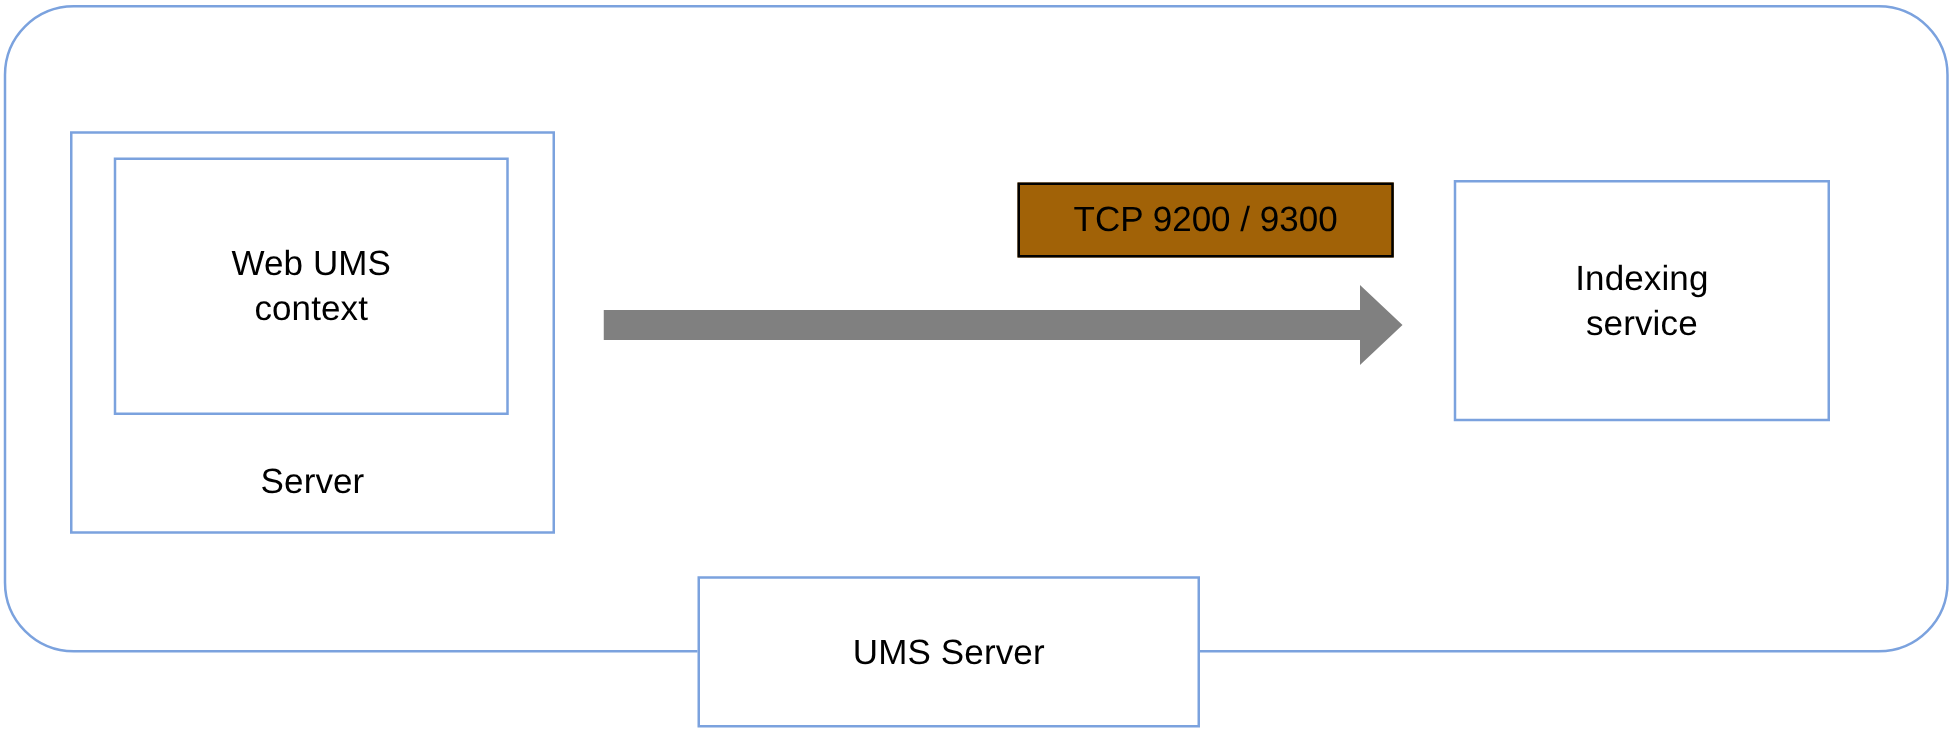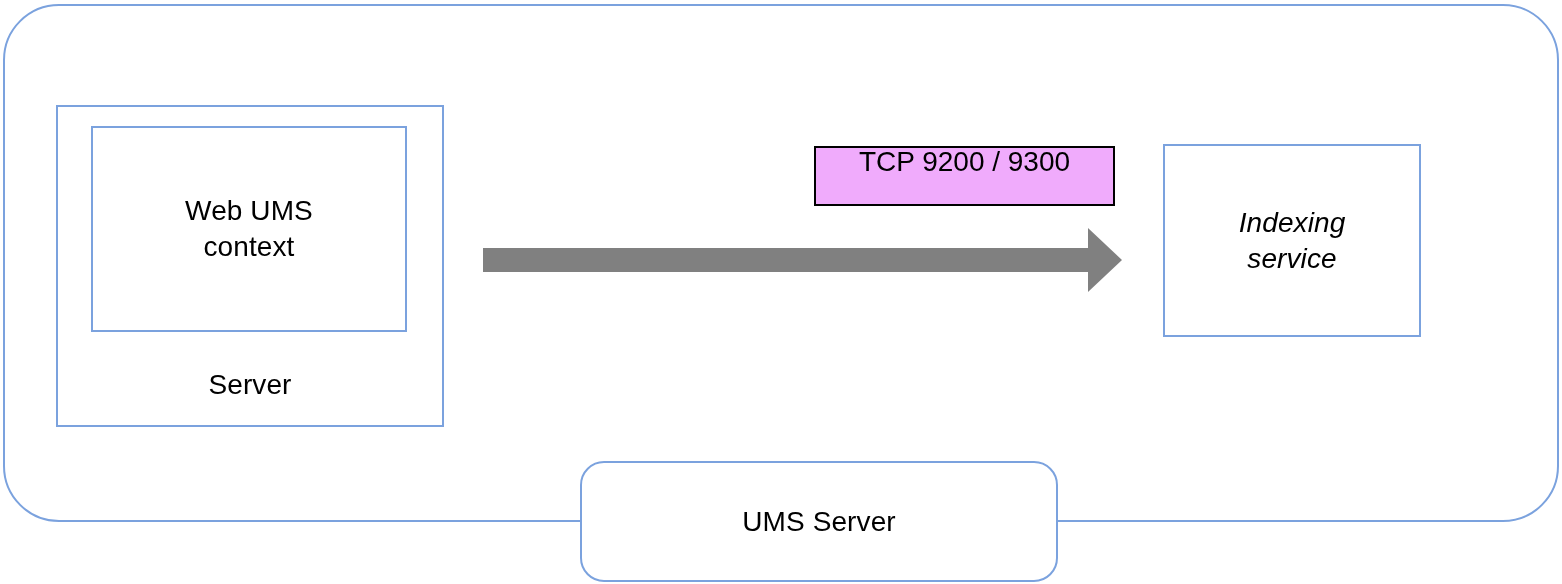--- a/index.html
+++ b/index.html
@@ -69,47 +69,45 @@
     left: 91px;
     top: 126px;
     width: 316px;
     height: 206px;
   }
 
   
   .indexing-box {
     left: 1163px;
     top: 144px;
-    width: 258px;
+    width: 301px;
     height: 193px;
-    font-style: italic;
   }
 
   
   .umsserver-box {
-    left: 580px;
+    left: 558px;
     top: 461px;
-    width: 478px;
+    width: 402px;
     height: 121px;
     z-index: 5;
-    border-radius: 24px;
   }
 
   
   .protocol-label {
     position: absolute;
     left: 814px;
     top: 146px;
     width: 301px;
     height: 60px;
     box-sizing: border-box;
     border: 2px solid #000000;
-    background: #f0abfc;
+    background: #a16207;
     display: flex;
-    align-items: flex-start;
+    align-items: center;
     justify-content: center;
     z-index: 6;
   }
   .protocol-label-text {
     font-size: 28px;
     color: #000000;
     line-height: 1;
   }
 
   

